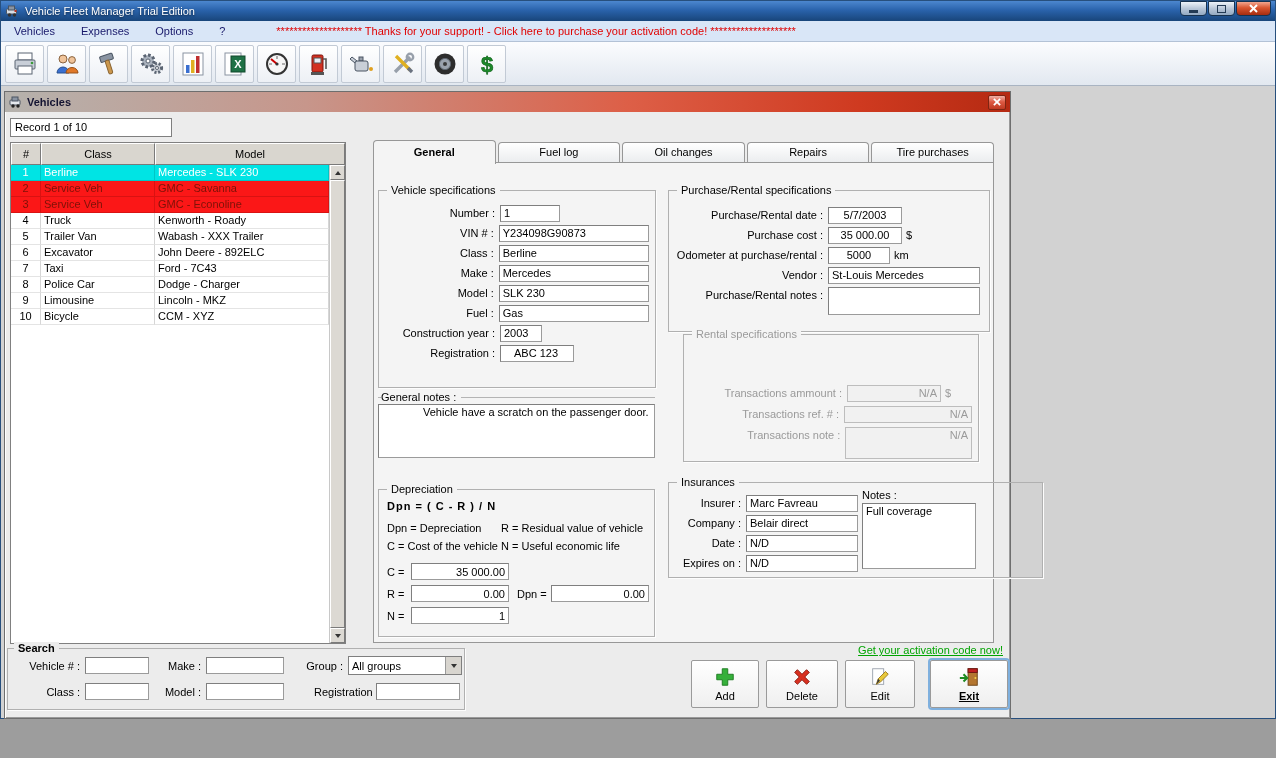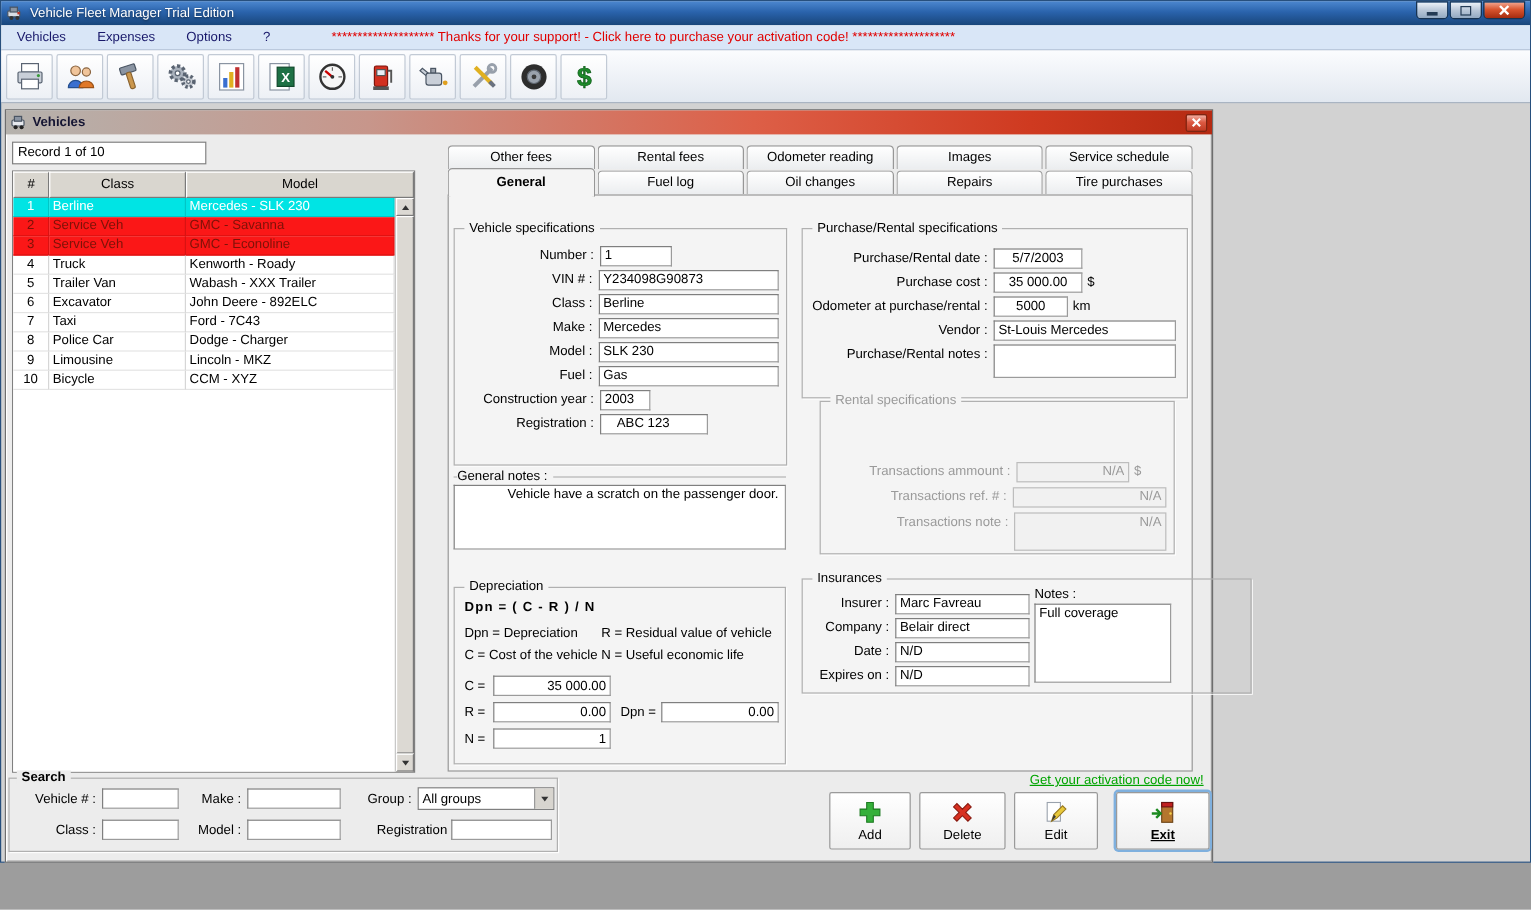--- a/index.html
+++ b/index.html
@@ -334,27 +334,20 @@
         <div class="sb-btn sb-up">
             <span class="tri-up"></span>
           </div>
         <div class="sb-thumb"></div>
         <div class="sb-btn sb-down">
             <span class="tri-down"></span>
           </div>
       </div>
     </div>
 
-    <div class="tabs-row tabs-row1">
-      <div class="tab">Other fees</div>
-      <div class="tab">Rental fees</div>
-      <div class="tab">Odometer reading</div>
-      <div class="tab">Images</div>
-      <div class="tab">Service schedule</div>
-    </div>
     <div class="tabs-row tabs-row2">
       <div class="tab active">General</div>
       <div class="tab">Fuel log</div>
       <div class="tab">Oil changes</div>
       <div class="tab">Repairs</div>
       <div class="tab">Tire purchases</div>
     </div>
 
     <div class="tab-panel">
 
@@ -383,21 +376,21 @@
         <div class="frow">
             <span class="lbl">Fuel :</span>
             <input class="tbx" style="width: 152px;" readonly="" value="Gas">
           </div>
         <div class="frow">
             <span class="lbl">Construction year :</span>
             <input class="tbx" style="width: 42px;" readonly="" value="2003">
           </div>
         <div class="frow">
             <span class="lbl">Registration :</span>
-            <input class="tbx" style="width: 90px; padding-left: 13px;" readonly="" value="ABC 123">
+            <input class="tbx" style="width: 74px; padding-left: 13px;" readonly="" value="ABC 123">
           </div>
       </div>
 
       <div class="notes-rule"></div>
       <span class="notes-label">General notes :</span>
       <div class="notes-box">
         <textarea class="tbx" readonly="" style="">Vehicle have a scratch on the passenger door.</textarea>
       </div>
 
       <div class="group g-purch">

